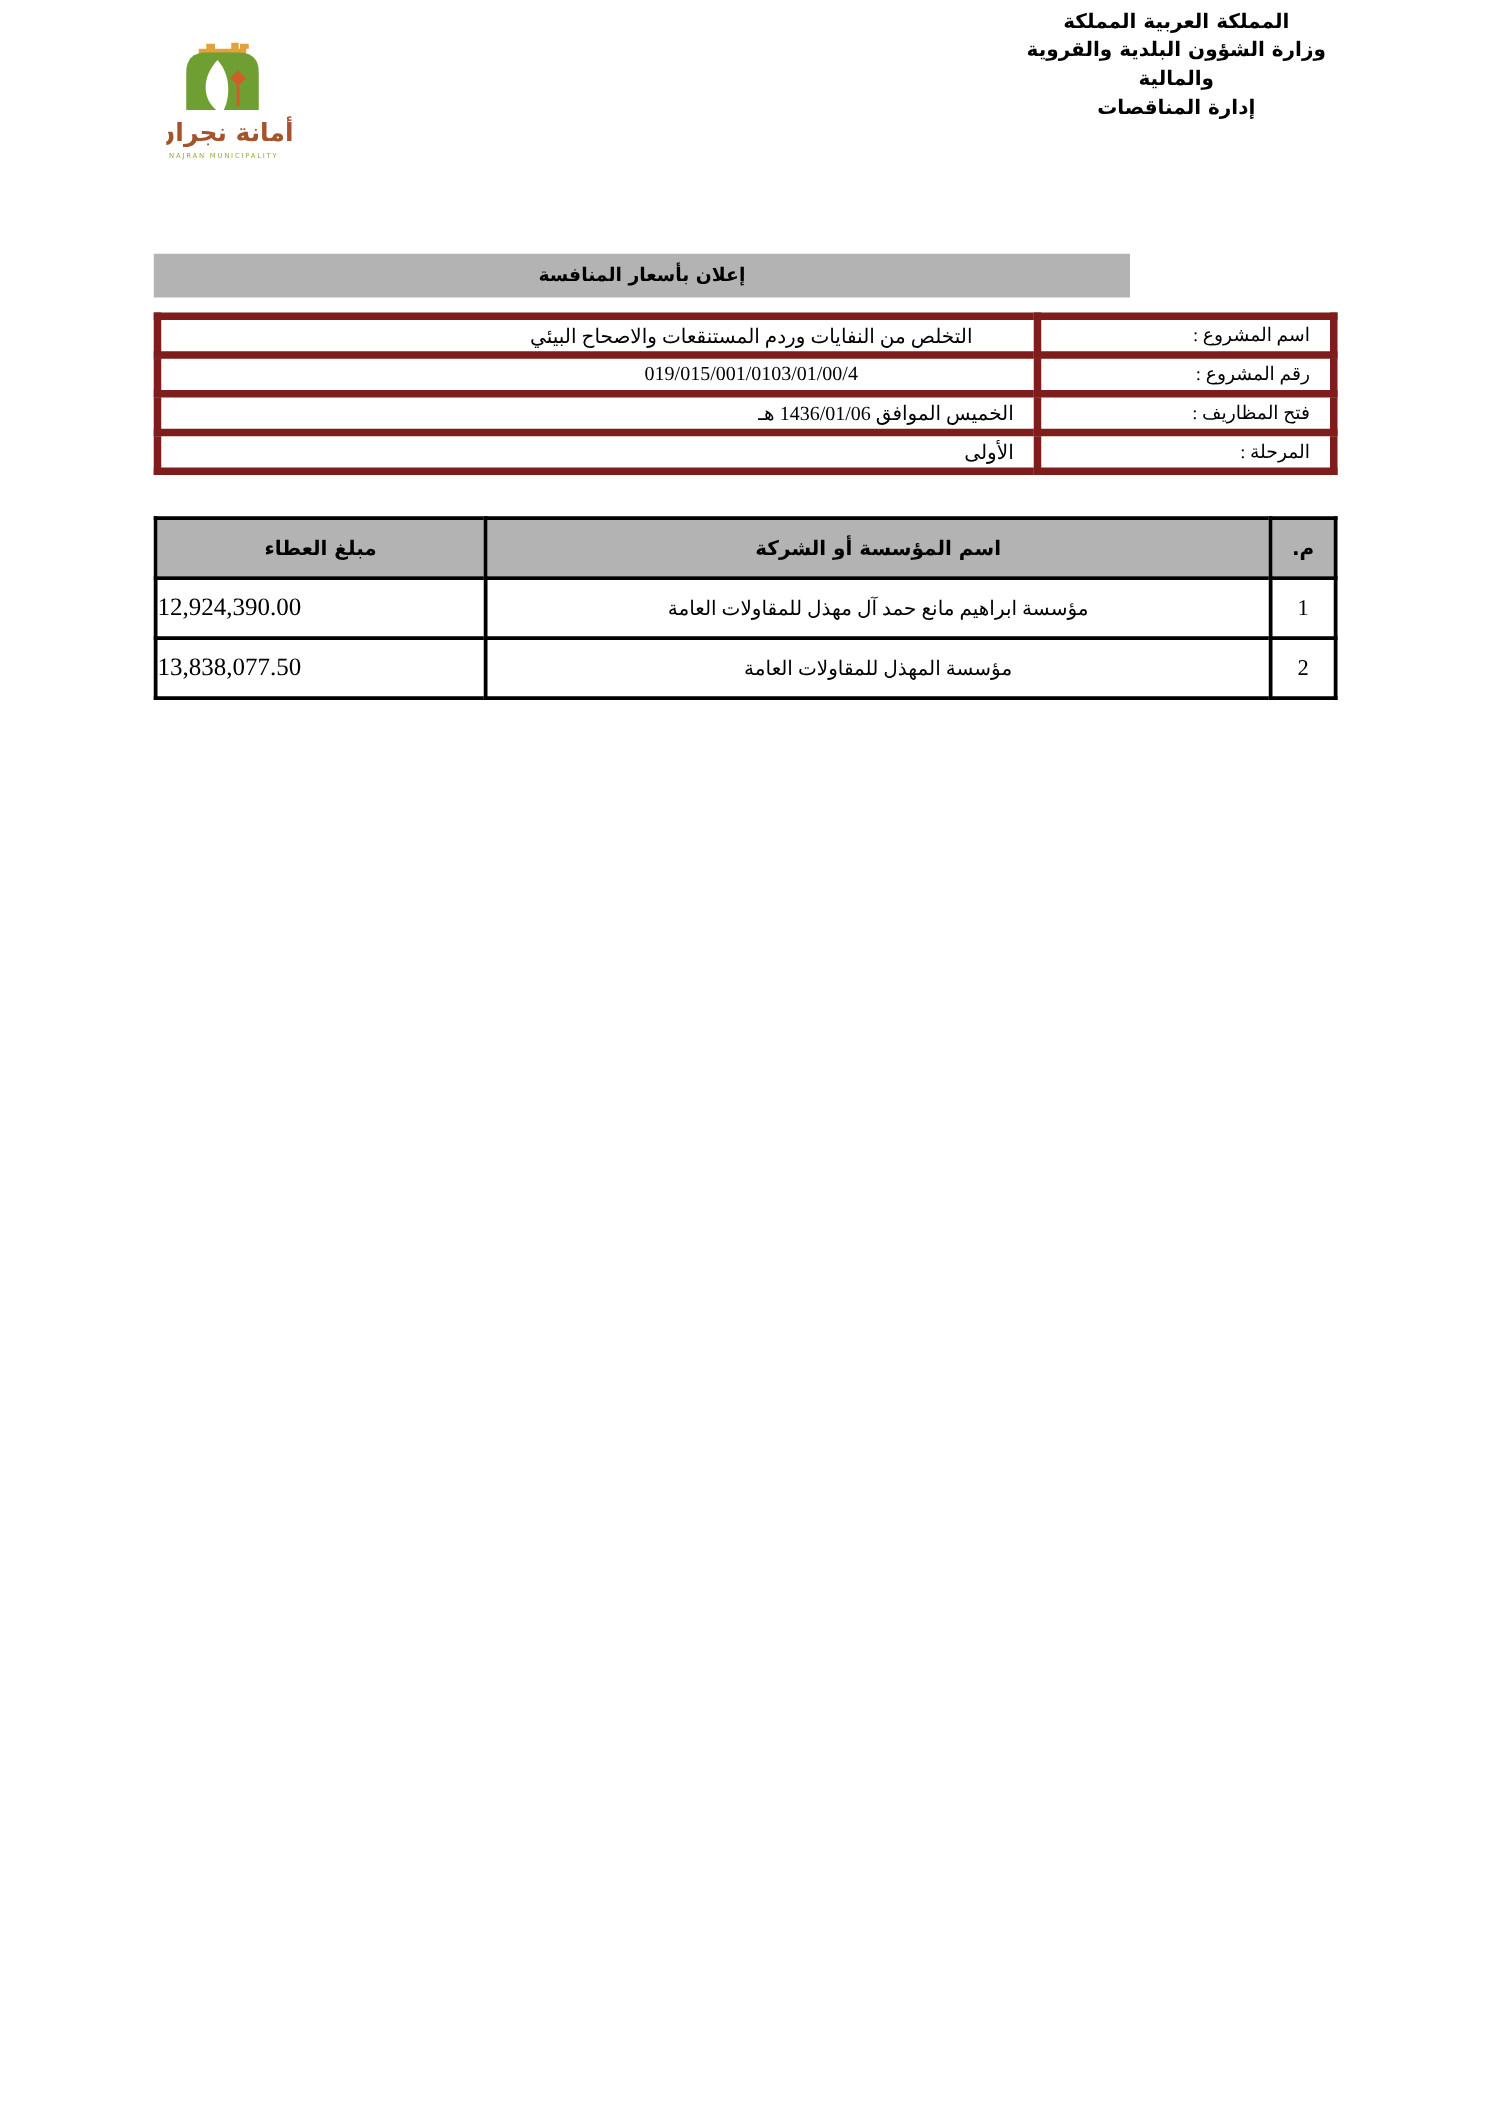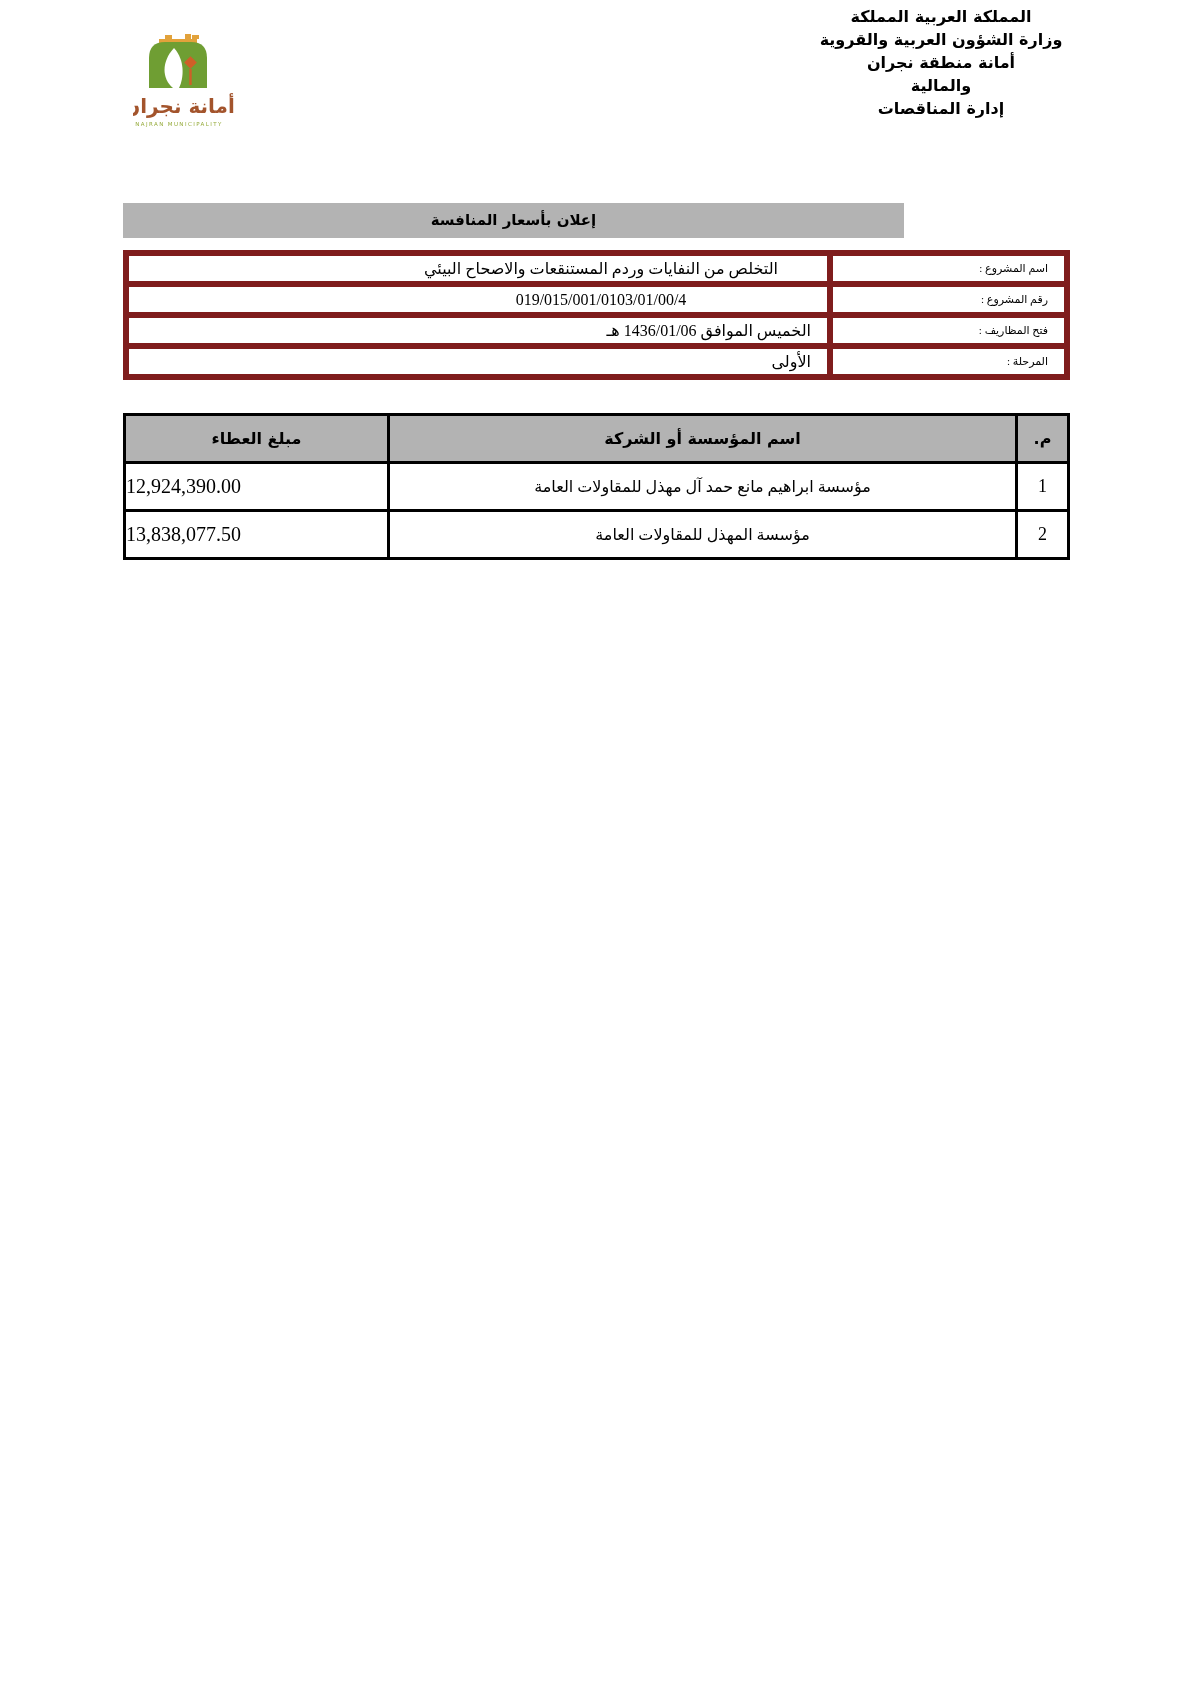--- a/index.html
+++ b/index.html
@@ -26,21 +26,21 @@
   
   table.details{
     position:absolute;top:250px;left:123px;width:947px;
     border-collapse:collapse;direction:rtl;table-layout:fixed;
   }
   table.details td{
     border:6px solid #7f1d1d;height:25px;padding:0 4px;font-size:16px;
     white-space:nowrap;overflow:hidden;
   }
   table.details td.lbl{
-    width:211px;text-align:right;padding-right:16px;font-size:11px;
+    width:211px;text-align:right;padding-right:16px;font-size:15px;
   }
   table.details td.val{text-align:center;padding-left:250px;}
   table.details td.val.alignr{text-align:right;padding-left:4px;padding-right:16px;}
   
   table.bids{
     position:absolute;top:413px;left:123px;width:944px;
     border-collapse:collapse;direction:rtl;table-layout:fixed;
   }
   table.bids th,table.bids td{
     border:3px solid #000;height:45px;padding:0;white-space:nowrap;overflow:hidden;
@@ -74,22 +74,21 @@
       <rect x="53" y="24" width="9" height="9" transform="rotate(45 57.5 28.5)" fill="#cf5f28"></rect>
       <rect x="56.3" y="35" width="2.4" height="16" fill="#cf5f28"></rect>
 
       <text x="46" y="79" text-anchor="middle" direction="rtl" font-family="DejaVu Sans, sans-serif" font-weight="bold" font-size="20" fill="#a3542c">أمانة نجران</text>
       <text x="46" y="92" text-anchor="middle" font-family="DejaVu Sans, sans-serif" font-size="5.5" letter-spacing="1.4" fill="#96ab3c">NAJRAN MUNICIPALITY</text>
     </svg>
   </div>
 
   <div class="letterhead">
     <div>المملكة العربية المملكة</div>
-    <div>وزارة الشؤون العربية والقروية</div>
-    <div>أمانة منطقة نجران</div>
+    <div>وزارة الشؤون البلدية والقروية</div>
     <div>والمالية</div>
     <div>إدارة المناقصات</div>
   </div>
 
   <div class="title-bar">إعلان بأسعار المنافسة</div>
 
   <table class="details">
     <tbody>
       <tr>
         <td class="lbl">اسم المشروع :</td>

